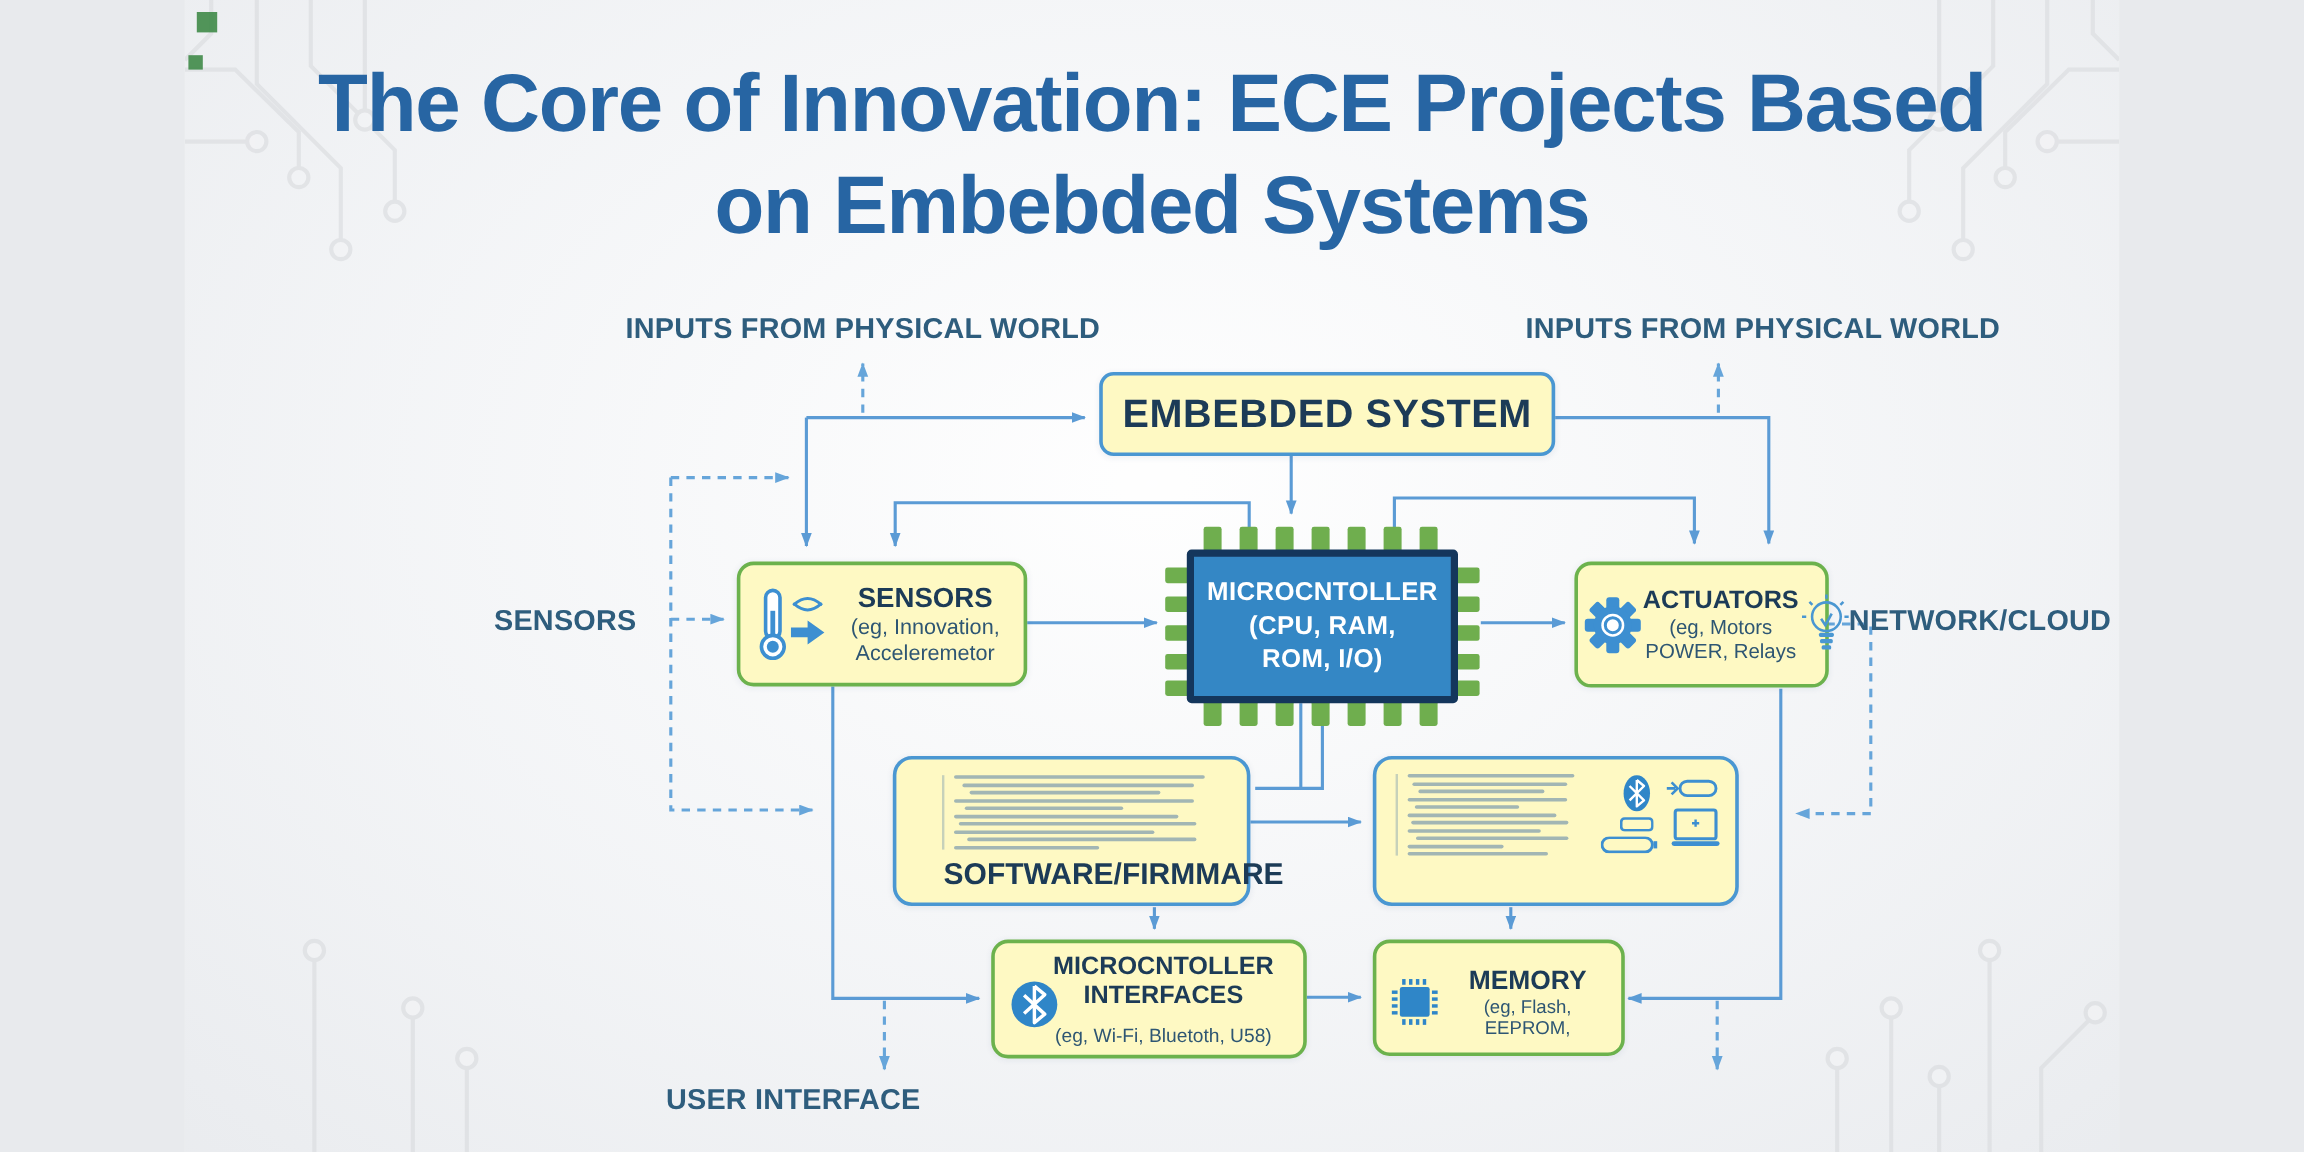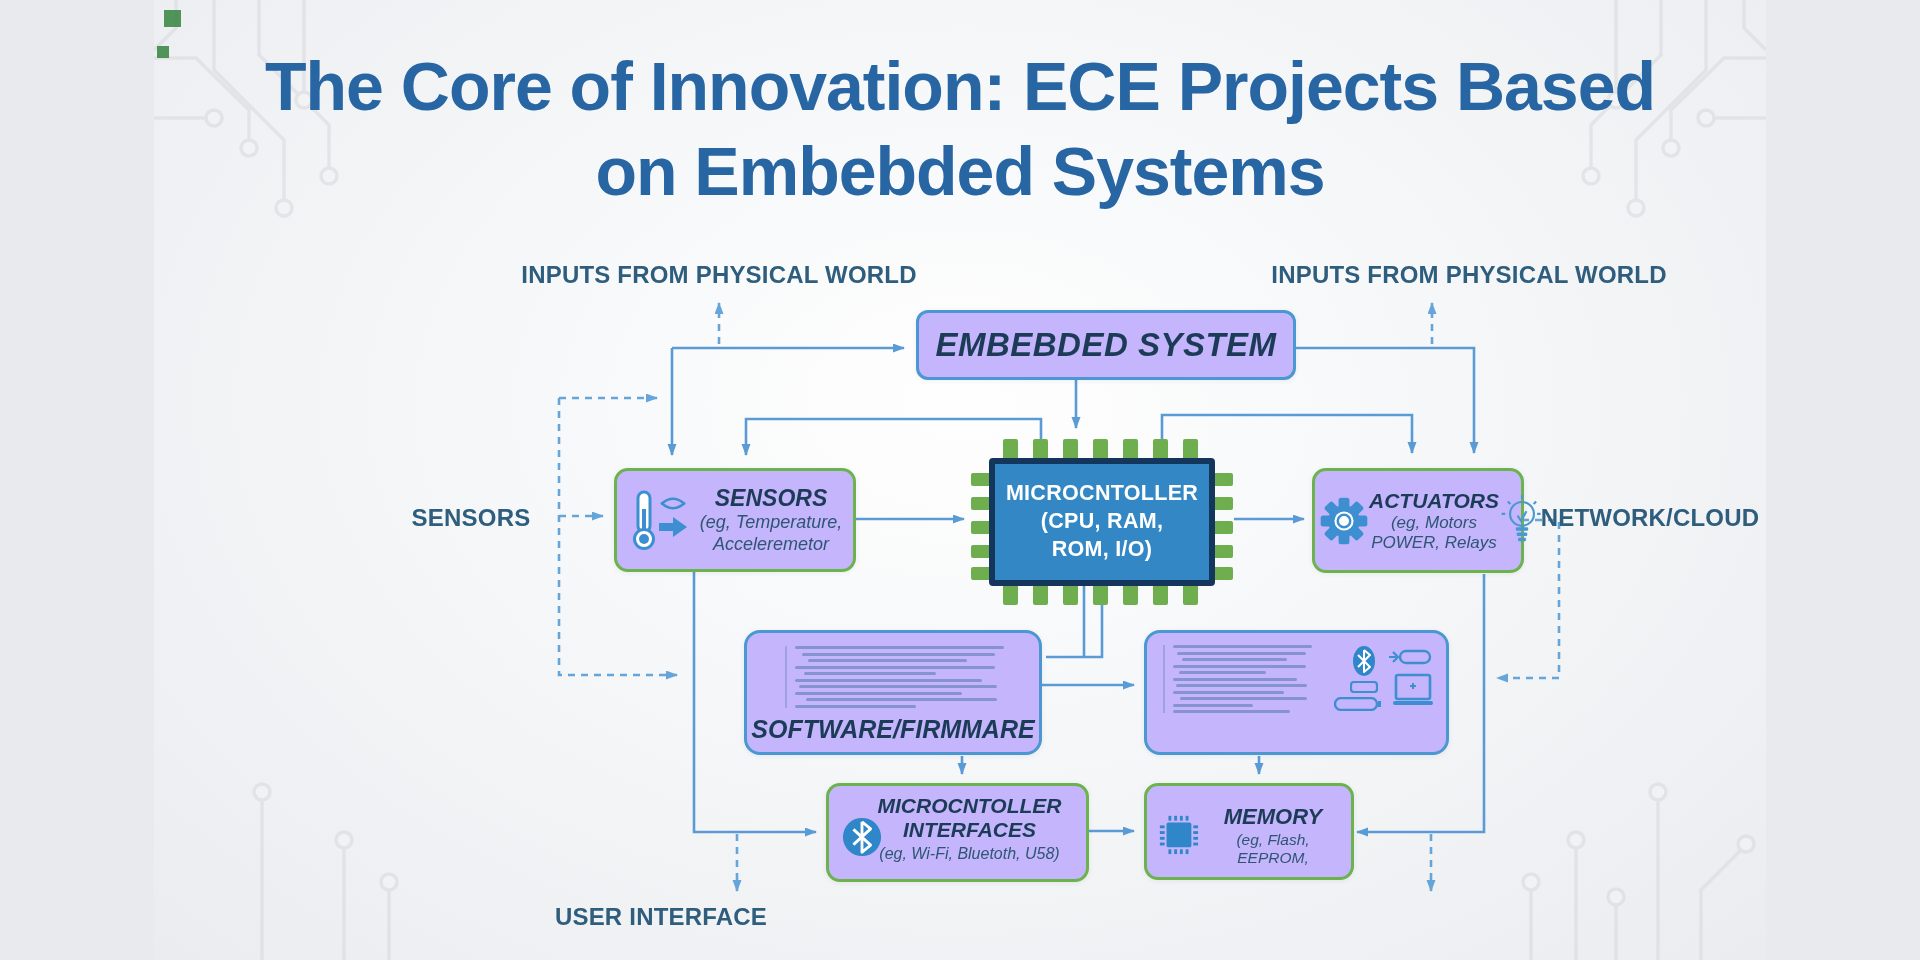--- a/index.html
+++ b/index.html
@@ -20,21 +20,21 @@
   .title{position:absolute;top:44px;left:0;width:100%;text-align:center;color:var(--title-blue);
     font-weight:700;font-size:68px;line-height:1.25;letter-spacing:-1px;}
   .lbl{position:absolute;transform:translateX(-50%);white-space:nowrap;color:var(--label);
     font-weight:700;font-size:24px;letter-spacing:.2px;text-align:right;}
 
   .connsvg{position:absolute;left:0;top:0;}
   .conn-s{stroke:var(--connector-blue);stroke-width:2.6;fill:none;}
   .conn-d{stroke:var(--dashed-blue);stroke-width:2.6;fill:none;stroke-dasharray:7 6;}
   .ah-s-fill{fill:var(--connector-blue);} .ah-d-fill{fill:var(--dashed-blue);}
 
-  .node{position:absolute;background:#c4b5fd;border-radius:14px;box-shadow:0 1px 5px rgba(40,70,110,.08);box-sizing:border-box;font-style:italic;}
+  .node{position:absolute;background:#fef9c3;border-radius:14px;box-shadow:0 1px 5px rgba(40,70,110,.08);box-sizing:border-box;}
   .node.green{border:3.5px solid var(--green);}
   .node.blue{border:3px solid var(--accent-blue);}
   .embedded{left:762px;top:310px;width:380px;height:70px;border-radius:12px;
     display:flex;align-items:center;justify-content:center;color:var(--navy);font-weight:700;font-size:33px;letter-spacing:.5px;}
   .sensors{left:460px;top:468px;width:242px;height:104px;display:flex;align-items:center;padding:4px 6px 4px 10px;}
   .actuators{left:1158px;top:468px;width:212px;height:105px;display:flex;align-items:center;padding:4px 4px;}
   .nodetext{flex:1;text-align:center;color:var(--navy);}
   .nodetext .t{font-weight:700;font-size:23px;line-height:1.2;}
   .nodetext .s{font-size:18px;line-height:1.2;color:var(--subnavy);}
   .actuators .nodetext .t{font-size:21px;}
@@ -44,39 +44,39 @@
   .chip{position:absolute;left:817px;top:439px;width:262px;height:166px;}
   .chip .pin{position:absolute;background:var(--pin-green);border-radius:2px;}
   .chip-body{position:absolute;left:18px;top:19px;width:226px;height:128px;background:var(--chip-fill);
     border:6px solid var(--chip-border);border-radius:4px;box-sizing:border-box;
     display:flex;flex-direction:column;align-items:center;justify-content:center;}
   .chip-body div{color:#fff;font-weight:700;font-size:21.5px;line-height:1.3;text-align:center;letter-spacing:.3px;}
 
   .software{left:590px;top:630px;width:298px;height:125px;border-radius:16px;}
   .power{left:990px;top:630px;width:305px;height:125px;border-radius:16px;}
   .boxtitle{position:absolute;bottom:8px;left:0;width:100%;text-align:center;color:var(--navy);font-weight:700;}
-  .software .boxtitle{font-size:25px;}
+  .software .boxtitle{font-size:25px;padding-left:35px;}
   .power .boxtitle{font-size:21px;}
   .ptext{position:absolute;display:flex;flex-direction:column;gap:3.5px;
     border-left:2px solid rgba(70,115,165,.3);padding-left:8px;}
   .ptext i{display:block;height:3px;background:rgba(70,115,165,.5);border-radius:2px;filter:blur(.3px);}
   .ptext i:nth-child(1){width:95%;} .ptext i:nth-child(2){width:88%;margin-left:3%;}
   .ptext i:nth-child(3){width:72%;margin-left:6%;} .ptext i:nth-child(4){width:91%;}
   .ptext i:nth-child(5){width:60%;margin-left:4%;} .ptext i:nth-child(6){width:85%;}
   .ptext i:nth-child(7){width:90%;margin-left:2%;} .ptext i:nth-child(8){width:76%;}
   .ptext i:nth-child(9){width:87%;margin-left:5%;} .ptext i:nth-child(10){width:55%;}
   .ptext i:nth-child(11){width:80%;}
   .software .ptext{top:13px;left:38px;right:24px;}
   .power .ptext{top:12px;left:16px;width:146px;}
   .pwicons{position:absolute;right:12px;top:12px;width:128px;height:64px;}
 
   .comm{left:672px;top:783px;width:263px;height:99px;}
   .comm .ct{position:absolute;left:28px;right:4px;top:8px;text-align:center;color:var(--navy);}
   .comm .ct .t{font-weight:700;font-size:21px;line-height:1.12;}
-  .comm .ct .s{font-size:16px;color:var(--subnavy);margin-top:4px;}
+  .comm .ct .s{font-size:16px;color:var(--subnavy);margin-top:14px;}
   .bt-badge{position:absolute;left:12px;top:30px;}
 
   .memory{left:990px;top:783px;width:210px;height:97px;}
   .memory .ct{position:absolute;left:52px;right:4px;top:18px;text-align:center;color:var(--navy);}
   .memory .ct .t{font-weight:700;font-size:22px;}
   .memory .ct .s{font-size:15.5px;color:var(--subnavy);margin-top:1px;}
   .mem-icon{position:absolute;left:10px;top:26px;}
 </style>
 </head>
 <body>
@@ -198,21 +198,21 @@
       <svg style="position:absolute;left:33px;top:8px" width="26" height="17" viewBox="0 0 26 17">
         <path d="M2,8.5 Q13,-1 24,8.5 Q13,18 2,8.5 Z" fill="none" stroke="#3d8fd1" stroke-width="2.4"></path>
         <path d="M1,8.5 H4 M22,8.5 H25" stroke="#3d8fd1" stroke-width="2.4"></path>
       </svg>
       <svg style="position:absolute;left:32px;top:28px" width="30" height="24" viewBox="0 0 30 24">
         <path d="M0,8 H14 V2 L28,12 L14,22 V16 H0 Z" fill="#3d8fd1"></path>
       </svg>
     </div>
     <div class="nodetext">
       <div class="t">SENSORS</div>
-      <div class="s">(eg, Temperature,</div>
+      <div class="s">(eg, Innovation,</div>
       <div class="s">Acceleremetor</div>
     </div>
   </div>
 
   <div class="chip">
     <div class="pin" style="left:32px;top:0;width:15px;height:21px"></div>
     <div class="pin" style="left:62px;top:0;width:15px;height:21px"></div>
     <div class="pin" style="left:92px;top:0;width:15px;height:21px"></div>
     <div class="pin" style="left:122px;top:0;width:15px;height:21px"></div>
     <div class="pin" style="left:152px;top:0;width:15px;height:21px"></div>

